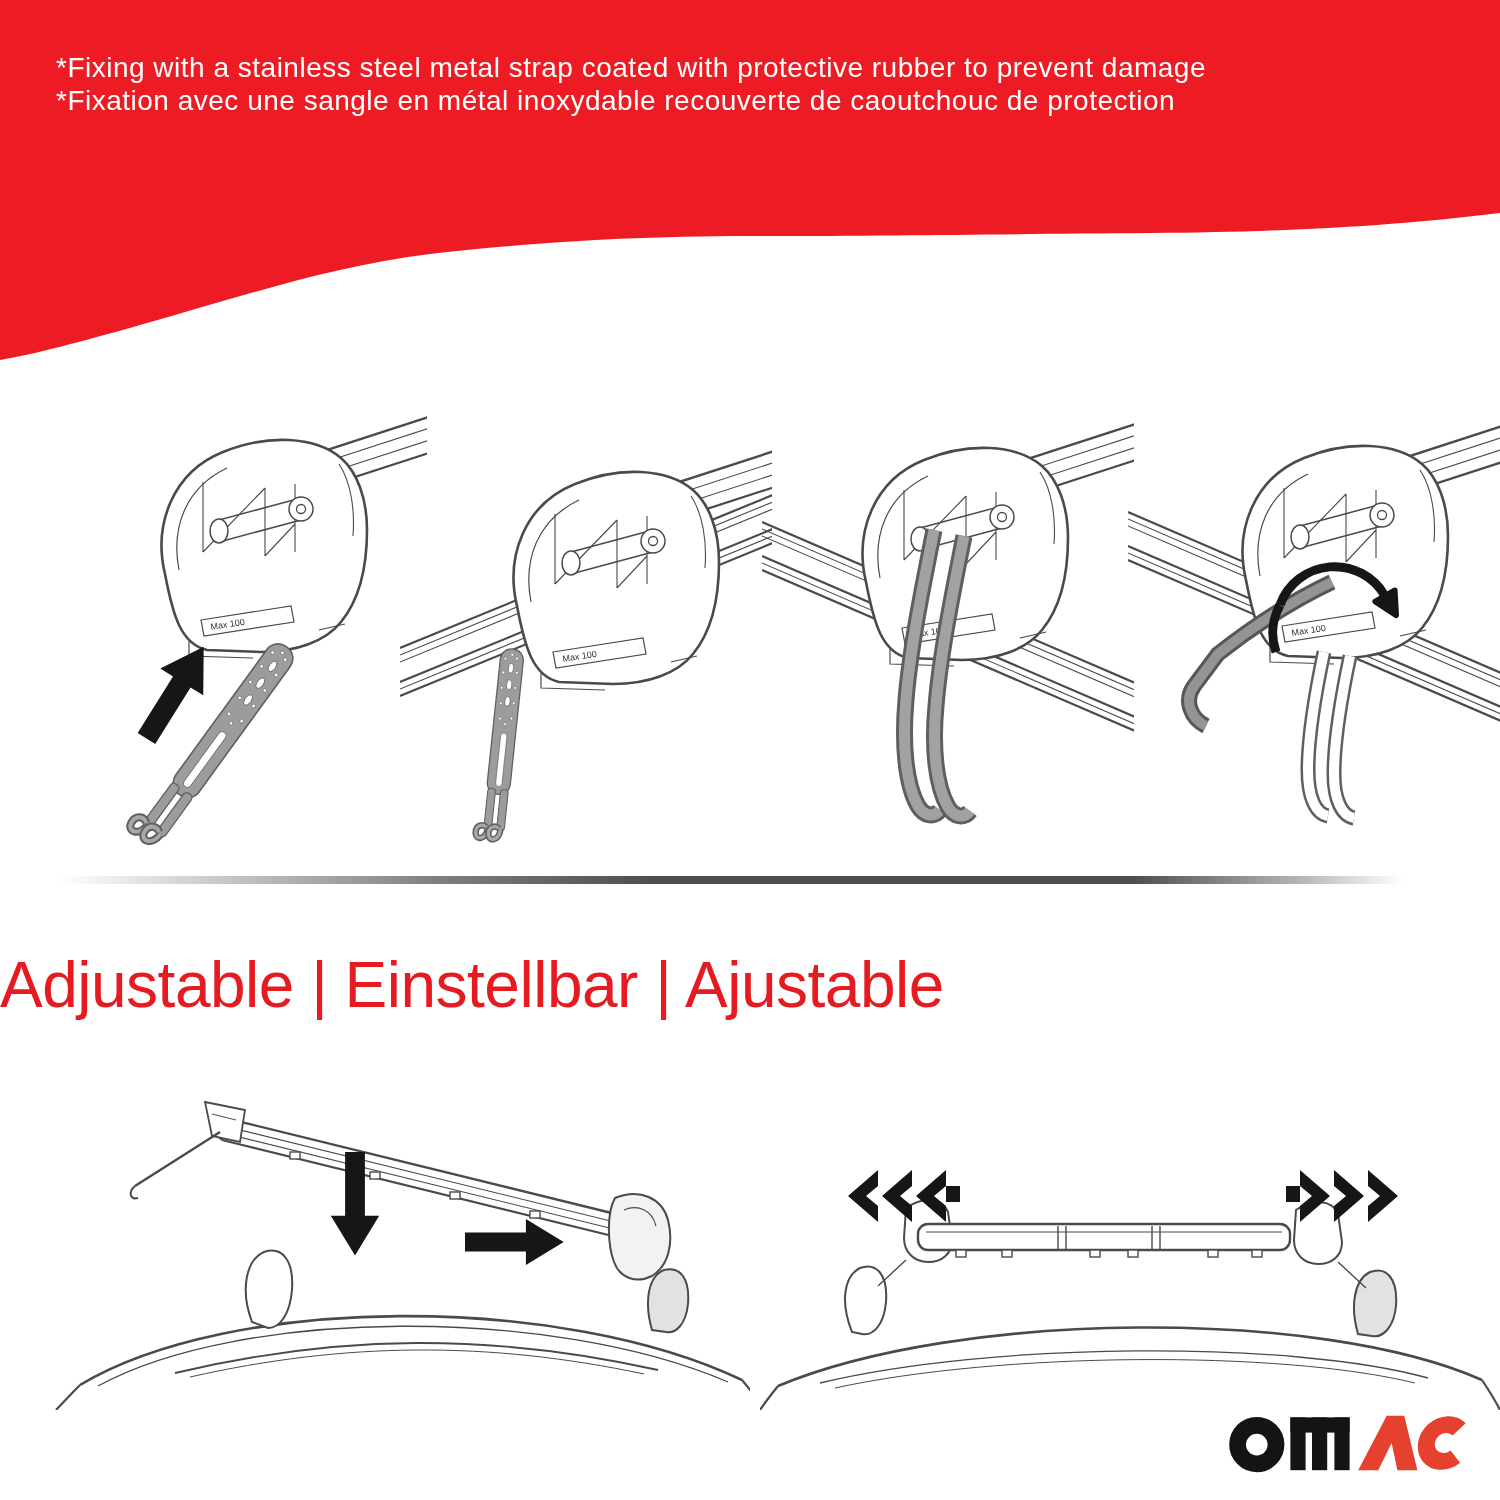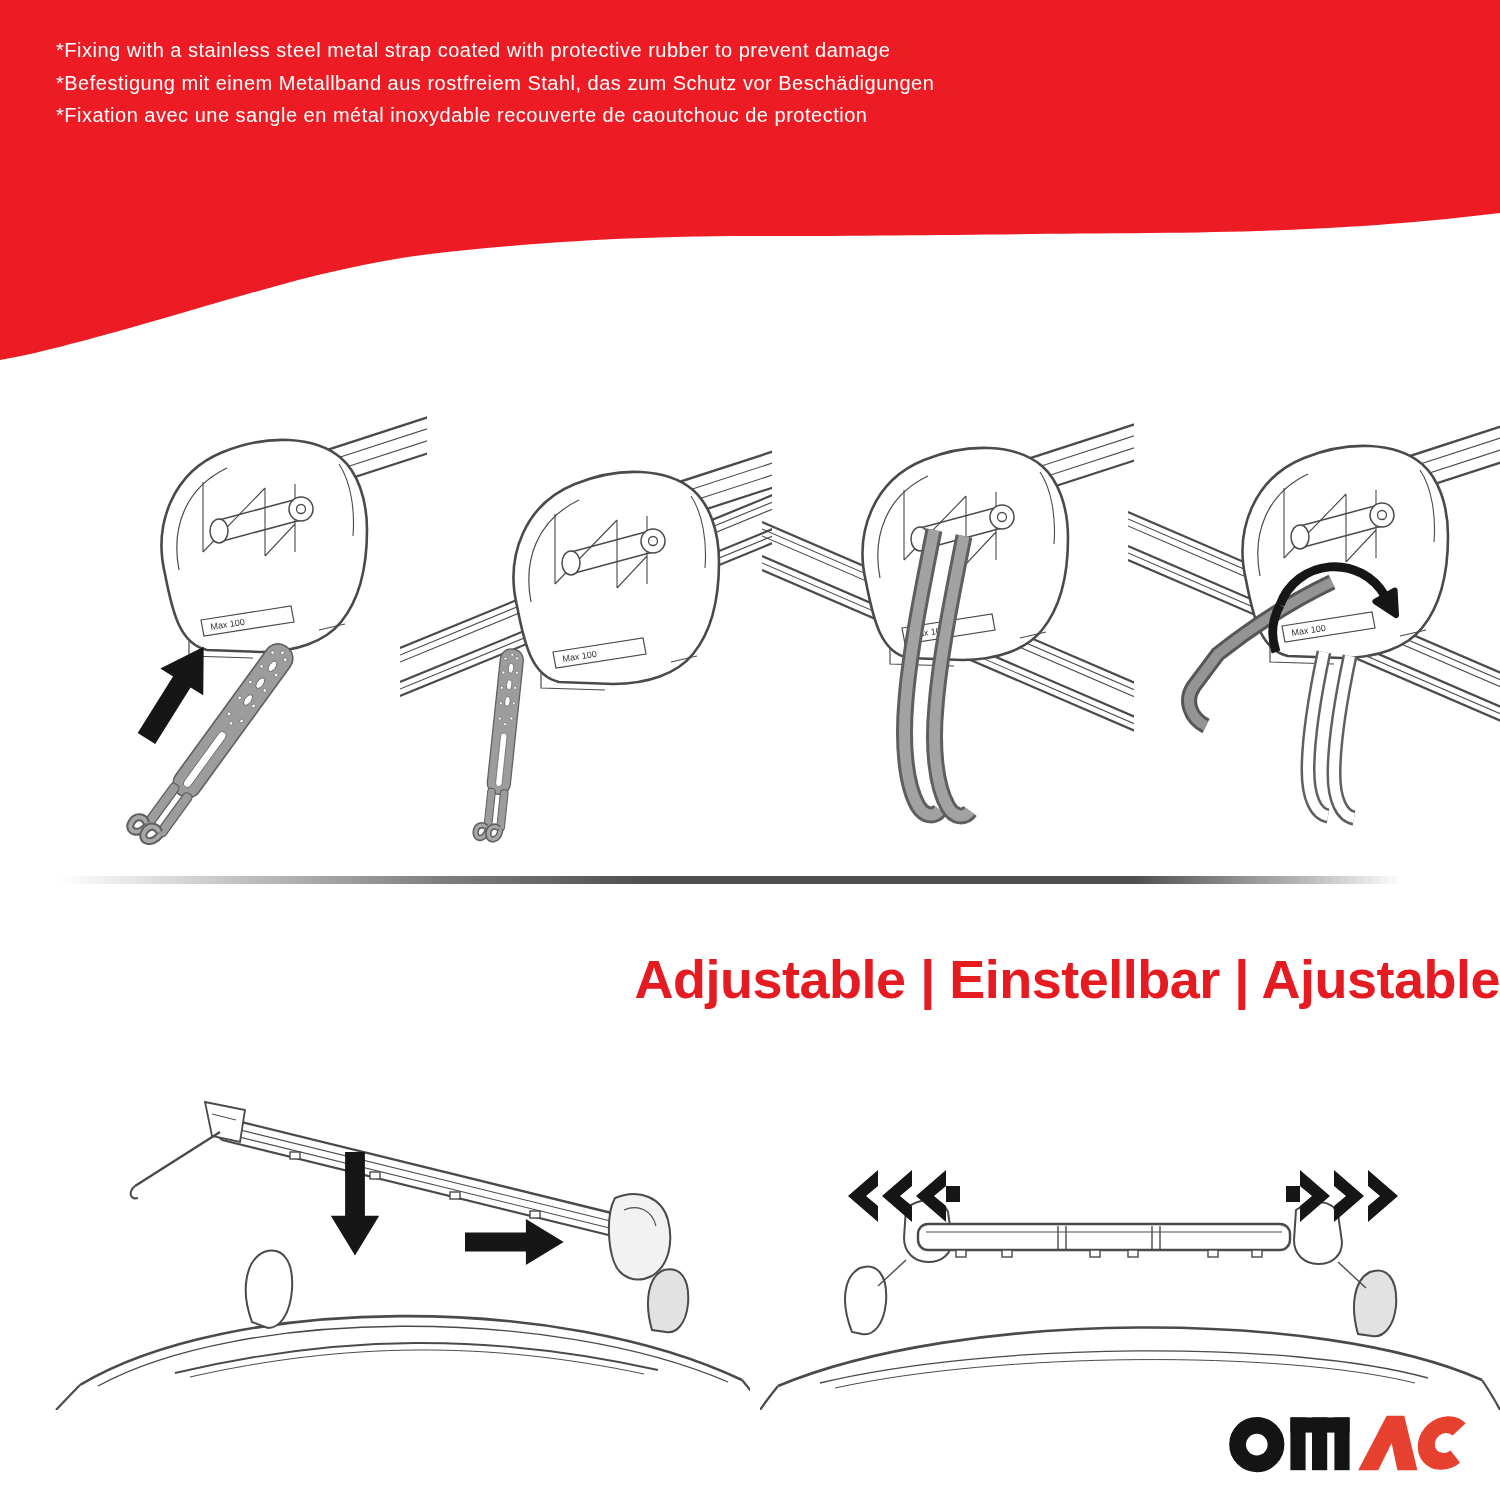--- a/index.html
+++ b/index.html
@@ -2,38 +2,38 @@
 <html style="--banner_red: #ed1c24; --title_red: #e61b22; --white: #ffffff; --line: #4a4a4a; --line_soft: #8f8f8f; --strap_fill: #9c9c9c; --strap_edge: #5f5f5f; --arrow_black: #161616; --divider_gray: #4f4f4f; --logo_black: #141414; --logo_red: #e6402f; --mount_gray: #e2e2e2;"><head>
 <meta charset="utf-8">
 <style>
   html,body{margin:0;padding:0;background:#fff;}
   .canvas{
     position:relative;width:1500px;height:1500px;background:#fff;overflow:hidden;
     font-family:"Liberation Sans",sans-serif;
   }
   .banner-svg{position:absolute;top:0;left:0;display:block;}
   .banner-text{
-    position:absolute;top:34px;left:56px;width:1420px;
-    color:#fff;font-size:20px;line-height:32.5px;letter-spacing:0.5px;
+    position:absolute;top:52px;left:56px;width:1420px;
+    color:#fff;font-size:28px;line-height:32.5px;letter-spacing:0.5px;
     white-space:nowrap;
   }
   .step-svg,.diagram-svg{position:absolute;display:block;}
   .divider{
     position:absolute;top:876px;left:58px;width:1345px;height:8px;border-radius:4px;
     background:linear-gradient(90deg,
       rgba(85,85,85,0) 0%,
       rgba(85,85,85,0.75) 28%,
       var(--divider_gray,#4f4f4f) 44%,
       var(--divider_gray,#4f4f4f) 80%,
       rgba(85,85,85,0.45) 92%,
       rgba(85,85,85,0) 100%);
   }
   .adjustable-title{
     position:absolute;top:948px;left:0;width:1500px;margin:0;
-    text-align:right;font-size:54px;font-weight:700;letter-spacing:-0.5px;
+    text-align:left;font-size:64px;font-weight:400;letter-spacing:-0.5px;
     color:var(--title_red,#e61b22);
   }
   .logo-svg{position:absolute;left:1228px;top:1406px;display:block;}
 </style>
 </head>
 <body>
 
 <div class="canvas">
 
   <svg width="0" height="0" style="position:absolute" aria-hidden="true">
@@ -114,21 +114,20 @@
         </g>
     </defs>
   </svg>
 
   <svg class="banner-svg" width="1500" height="370" viewBox="0 0 1500 370">
     <path d="M0,0 L1500,0 L1500,213 C1400,225 1300,232 1150,233 C1000,234 900,236 750,236
              C620,236 520,244 430,254 C330,266 230,300 140,325 C80,342 35,354 0,360 Z" fill="var(--banner_red,#ed1c24)"></path>
   </svg>
   <div class="banner-text">
     <div>*Fixing with a stainless steel metal strap coated with protective rubber to prevent damage</div>
-    <div>*Befestigung mit einem Metallband aus rostfreiem Stahl, das zum Schutz vor Beschädigungen</div>
     <div>*Fixation avec une sangle en métal inoxydable recouverte de caoutchouc de protection</div>
   </div>
 
   <svg class="step-svg" style="left:55px;top:390px" width="372" height="458" viewBox="0 0 372 458">
     <use href="#bar" transform="translate(198,10)"></use>
     <use href="#rackfoot" transform="translate(88,34)"></use>
     <use href="#strap" transform="translate(225,266) rotate(36) scale(0.8)"></use>
     <use href="#arrow" transform="translate(128,290) rotate(32) scale(1.15)"></use>
   </svg>
 

